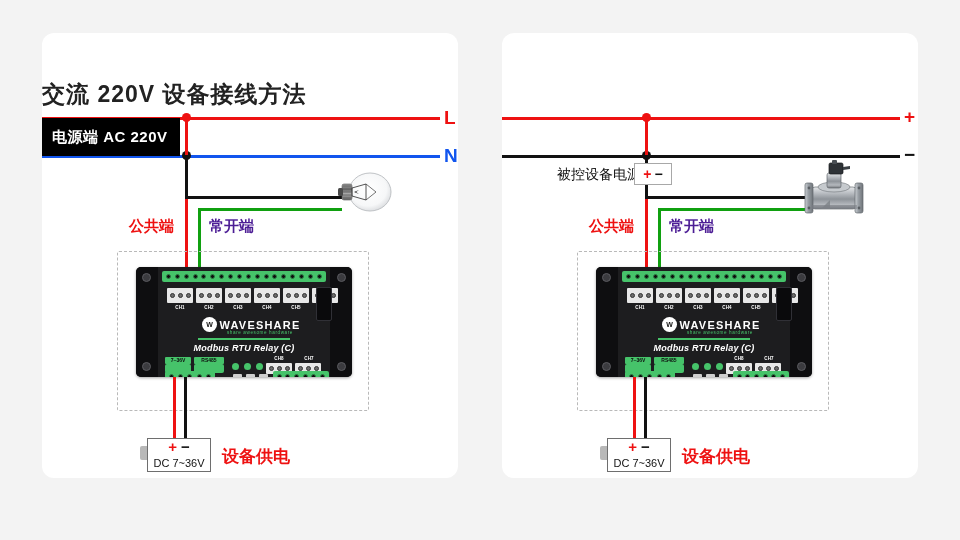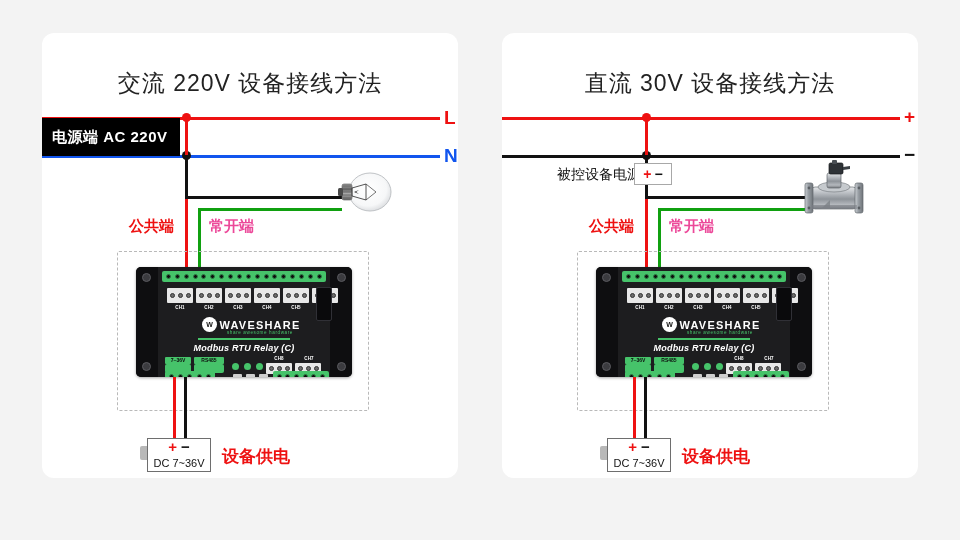--- a/index.html
+++ b/index.html
@@ -12,23 +12,22 @@
   .stage{position:relative;width:960px;height:540px;}
 
   .panel{
     position:absolute;top:33px;height:445px;
     background:#ffffff;border-radius:12px;
   }
   #panel-ac{left:42px;width:416px;}
   #panel-dc{left:502px;width:416px;}
 
   .panel-title{
-    position:absolute;left:0;top:35px;width:100%;
-    text-align:center;
-    font-size:23px;font-weight:normal;color:#222;
+    position:absolute;left:0;top:46px;width:100%;
+    font-size:23px;font-weight:bold;color:#222;
     letter-spacing:1px;
     white-space:nowrap;
   }
 
   
   .wire{position:absolute;}
   .h-red{height:3px;background:#ee1111;}
   .h-blue{height:3px;background:#1155ee;}
   .h-black{height:3px;background:#111;}
   .h-green{height:3px;background:#10a010;}
@@ -54,21 +53,21 @@
     display:flex;align-items:center;
     padding-left:10px;
     letter-spacing:.5px;white-space:nowrap;
   }
 
   
   .cn-label{
     position:absolute;font-size:15px;font-weight:bold;white-space:nowrap;
   }
   .cn-red{color:#ee1111;}
-  .cn-green{color:#ec4899;}
+  .cn-green{color:#4c1d95;}
 
   
   .dashed-box{
     position:absolute;border:1.5px dashed #b9b9b9;border-radius:2px;
   }
 
   
   .pwr-box{
     position:absolute;width:64px;height:34px;
     border:1.5px solid #6e6e6e;background:#fff;
@@ -397,21 +396,20 @@
 
     <div class="pwr-nub" style="left:98px;top:413px;"></div>
     <div class="pwr-box" style="left:105px;top:405px;">
       <div class="pm"><span class="plus">+</span>&nbsp;<span class="minus">−</span></div>
       <div class="volt">DC 7~36V</div>
     </div>
     <div class="pwr-text" style="left:180px;top:412px;">设备供电</div>
   </div>
 
   <div class="panel" id="panel-dc">
-    <div class="panel-title">直流 30V 设备接线方法</div>
 
     <div class="wire h-red" style="left:0;top:84px;width:398px;"></div>
     <div class="wire h-black" style="left:0;top:122px;width:398px;"></div>
 
     <div class="term-label t-red" style="left:402px;top:74px;">+</div>
     <div class="term-label t-black" style="left:402px;top:112px;">−</div>
 
 
     <div class="dot dot-red" style="left:140px;top:80px;"></div>
     <div class="dot dot-black" style="left:140px;top:118px;"></div>

